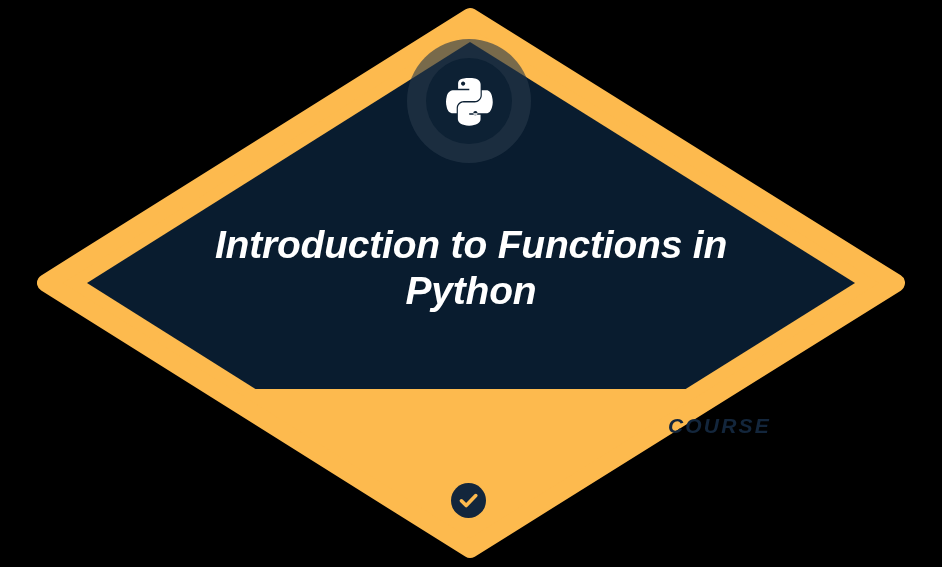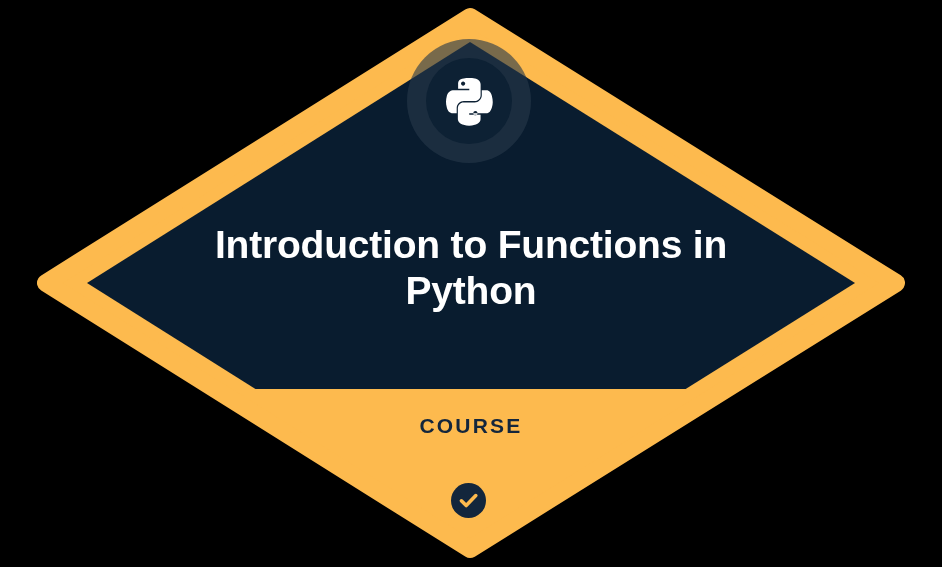--- a/index.html
+++ b/index.html
@@ -8,20 +8,21 @@
     width:942px; height:567px;
     background:#000000;
     overflow:hidden;
     font-family:"Liberation Sans", sans-serif;
   }
   #badge-stage {
     position:relative;
     width:942px;
     height:567px;
     background:#000000;
+    font-style:italic;
   }
   #badge-svg {
     position:absolute;
     left:0; top:0;
     width:942px; height:567px;
     display:block;
   }
   
   .overlay {
     position:absolute;
@@ -43,21 +44,21 @@
     line-height:46px;
     letter-spacing:-0.2px;
     font-family:"Liberation Sans", sans-serif;
   }
 
   #status-block {
     position:absolute;
     left:171px;
     top:408px;
     width:600px;
-    text-align:center;
+    text-align:right;
   }
   .status-line {
     color:#13263C;
     font-size:21px;
     font-weight:bold;
     letter-spacing:2.2px;
     line-height:35px;
     text-transform:uppercase;
     font-family:"Liberation Sans", sans-serif;
   }

